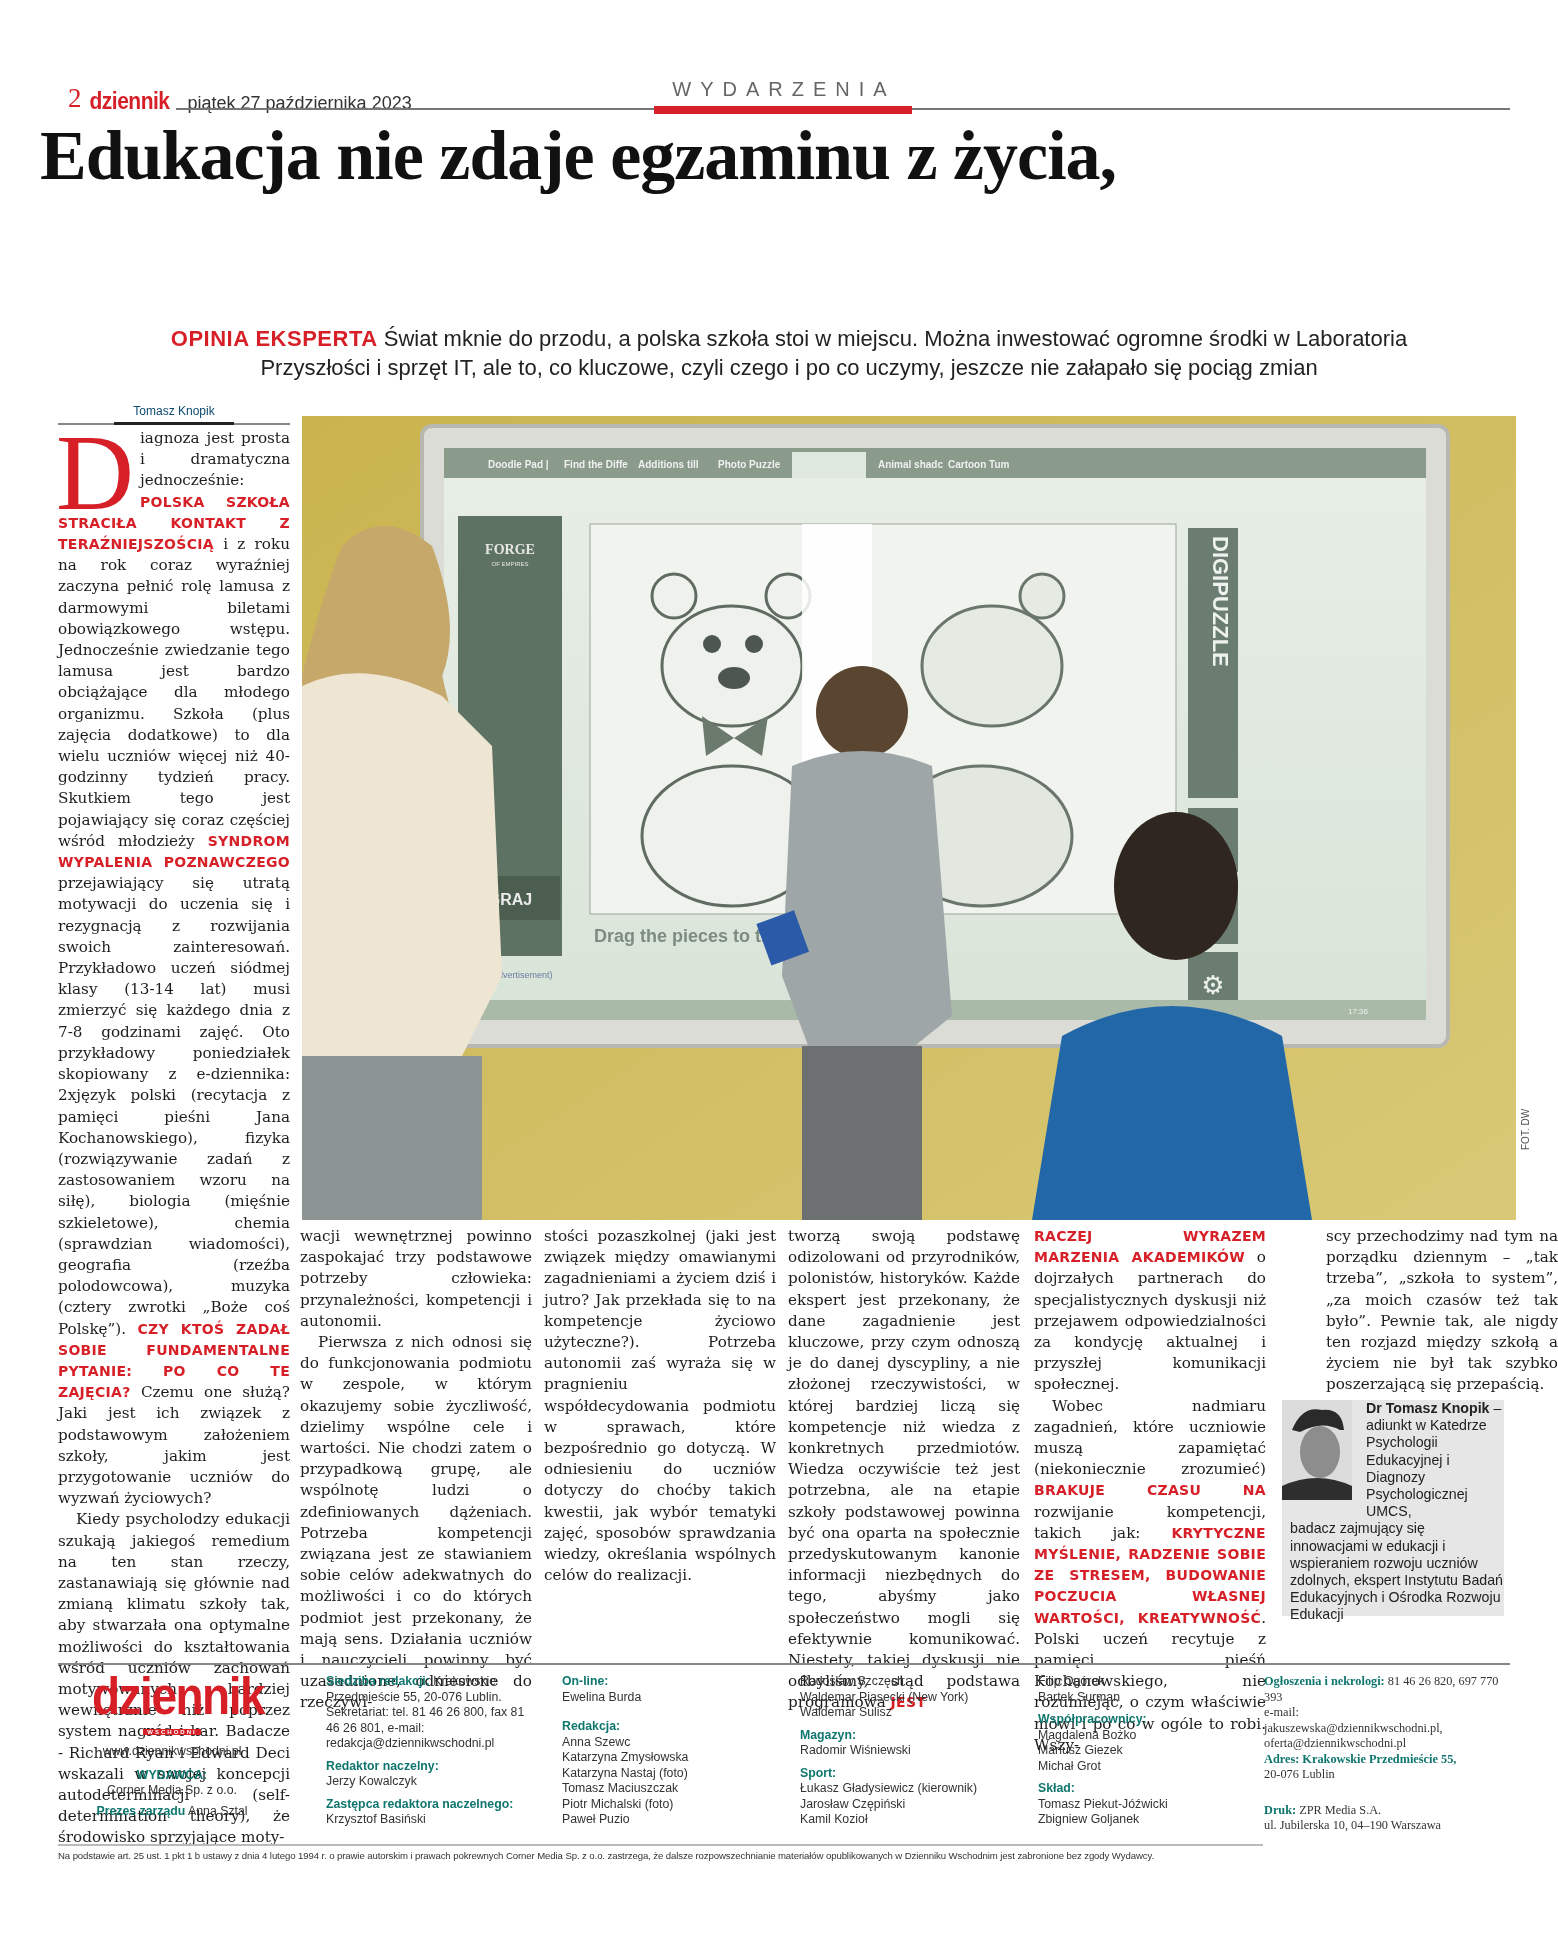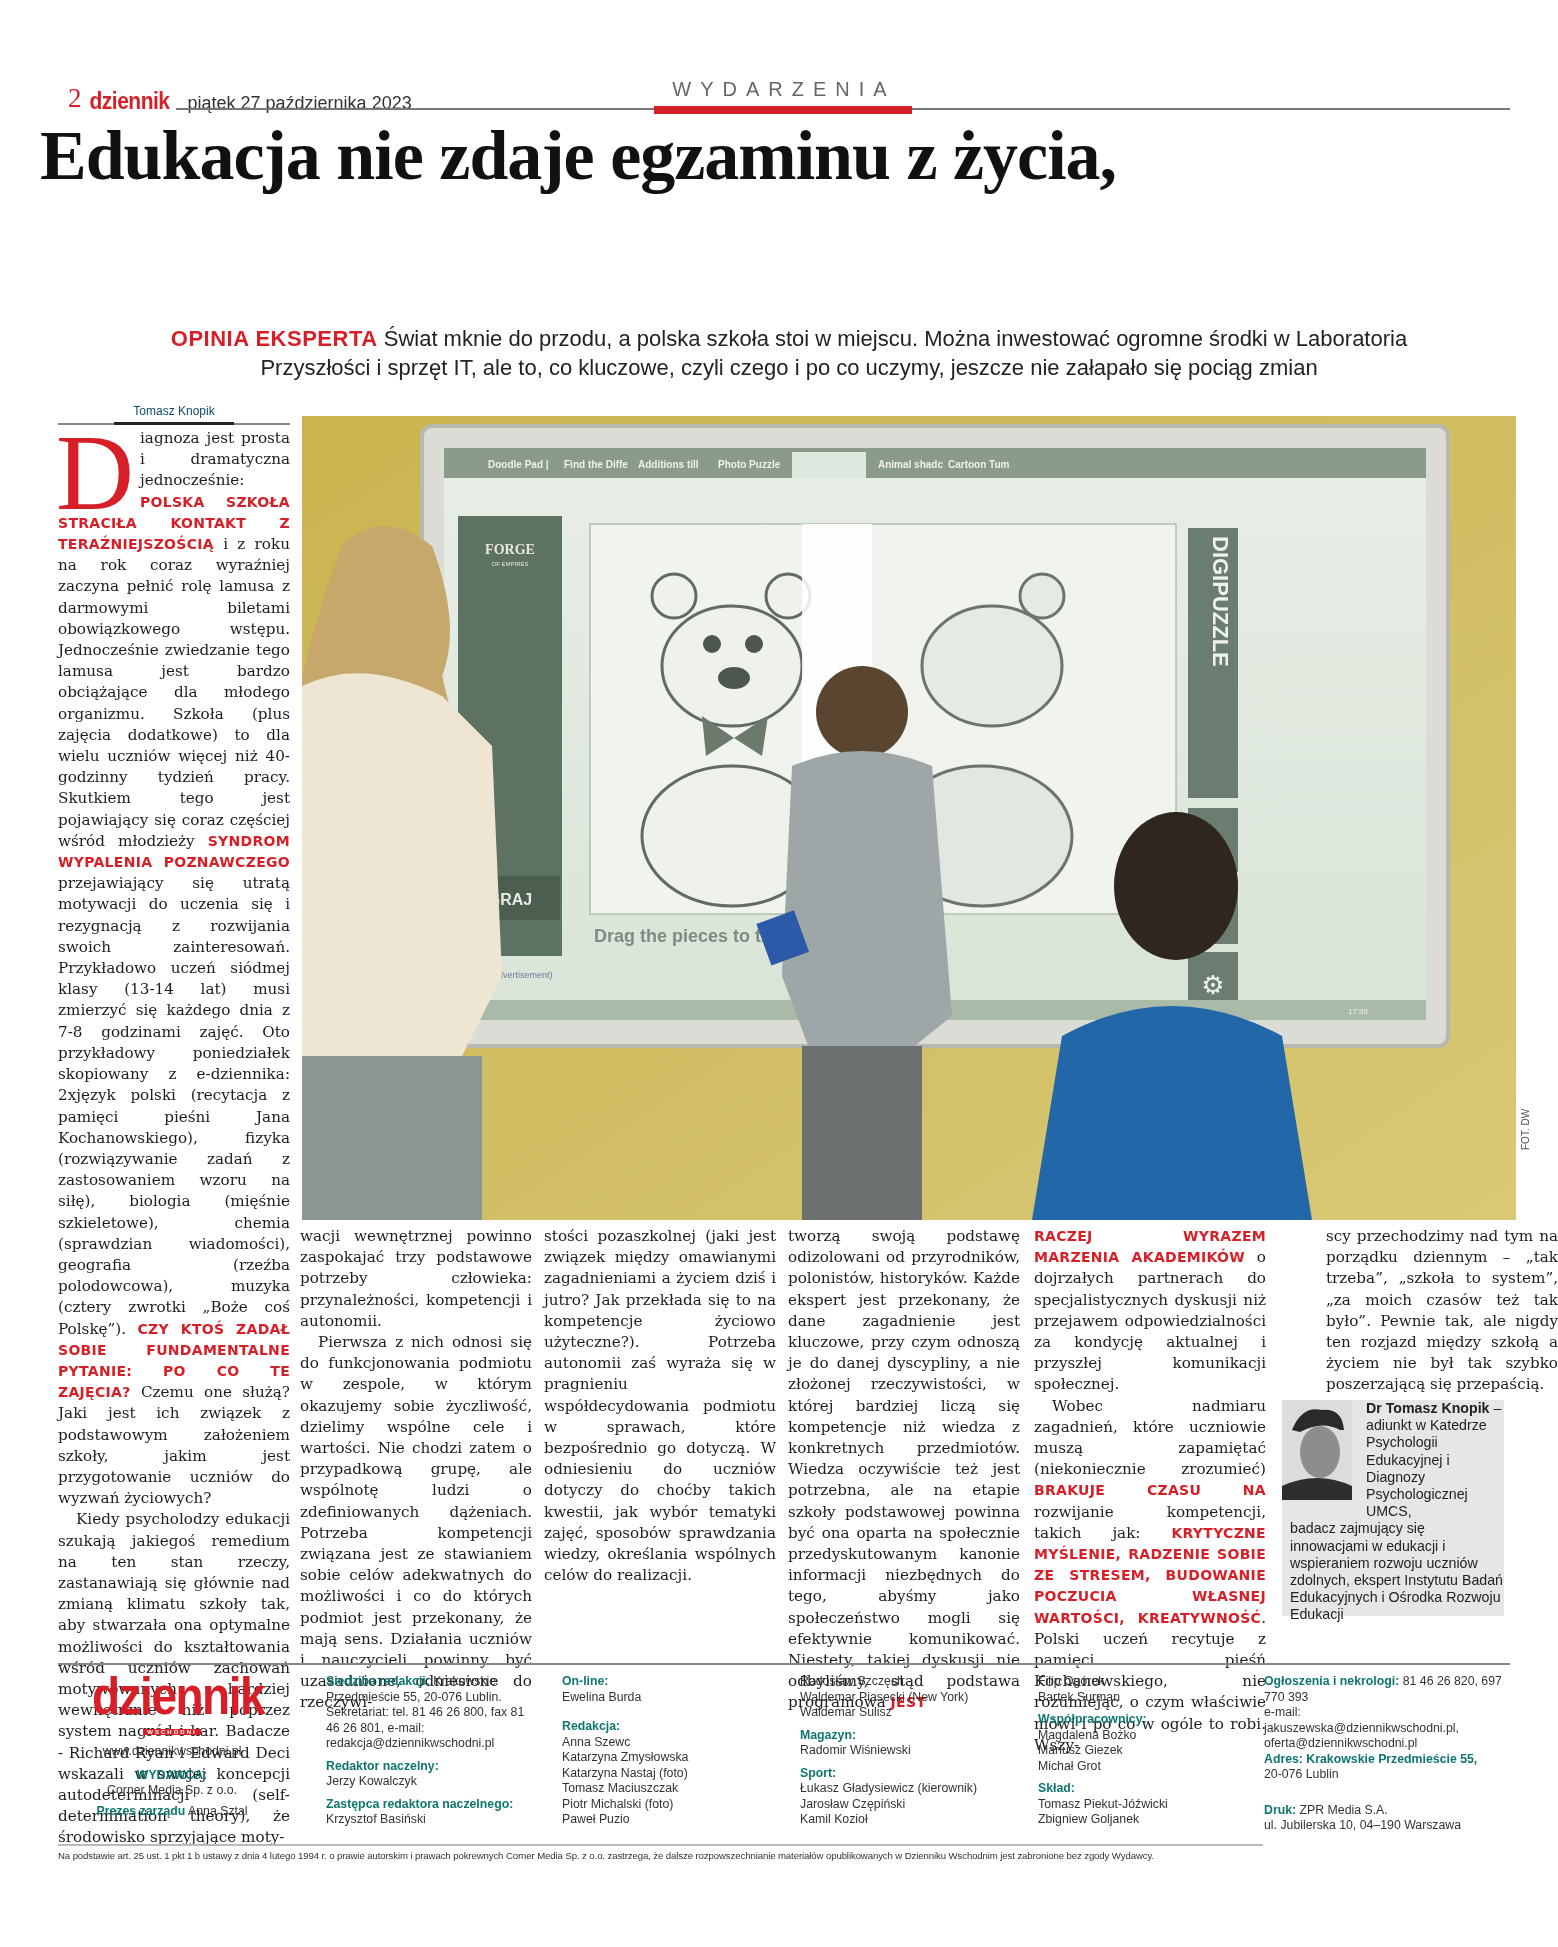--- a/index.html
+++ b/index.html
@@ -271,21 +271,21 @@
   <b>Współpracownicy:</b><br>
   <span>Magdalena Bożko</span><br>
   <span>Mariusz Giezek</span><br>
   <span>Michał Grot</span>
   <div class="gap"></div>
   <b>Skład:</b><br>
   <span>Tomasz Piekut-Jóźwicki</span><br>
   <span>Zbigniew Goljanek</span>
 </div>
 
-<div class="abs foot" style="left:1264px; top:1674px; width:250px;">
+<div class="abs foot" style="left:1264px; top:1674px; width:250px;font-family:Liberation Serif, serif;">
   <b>Ogłoszenia i nekrologi:</b> <span>81 46 26 820, 697 770 393</span><br>
   <span>e-mail:</span><br>
   <span>jakuszewska@dziennikwschodni.pl,</span><br>
   <span>oferta@dziennikwschodni.pl</span><br>
   <b>Adres: Krakowskie Przedmieście 55,</b><br>
   <span>20-076 Lublin</span>
   <div class="gap" style="height:20px"></div>
   <b>Druk:</b> <span>ZPR Media S.A.</span><br>
   <span>ul. Jubilerska 10, 04–190 Warszawa</span>
 </div>

